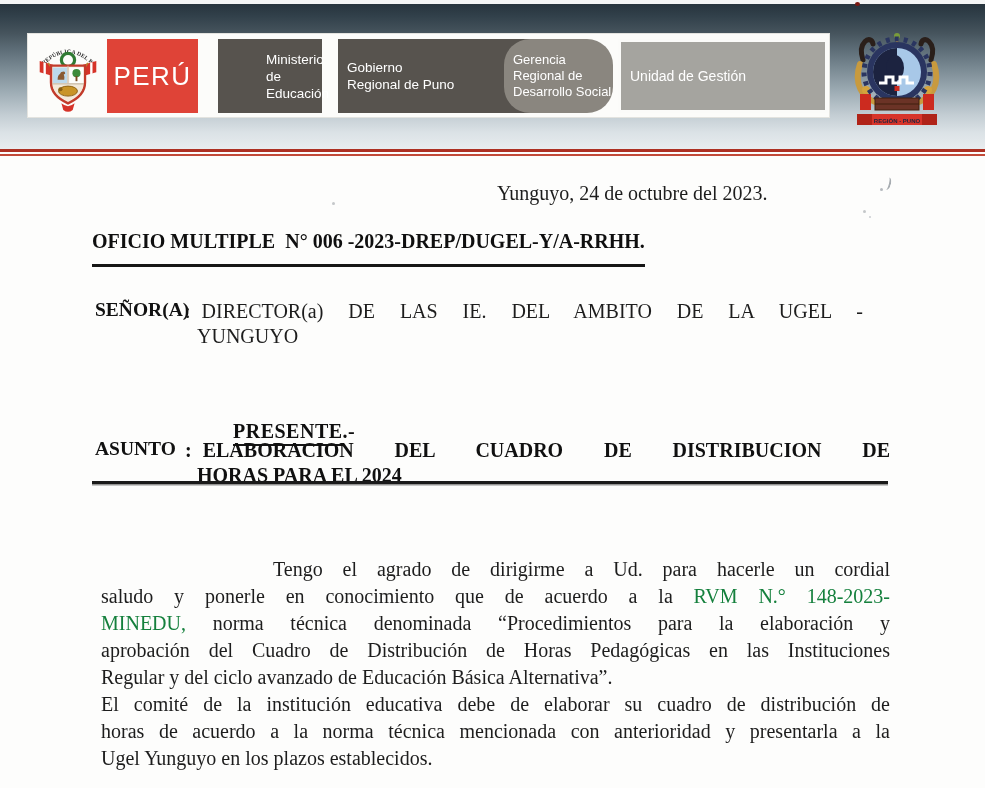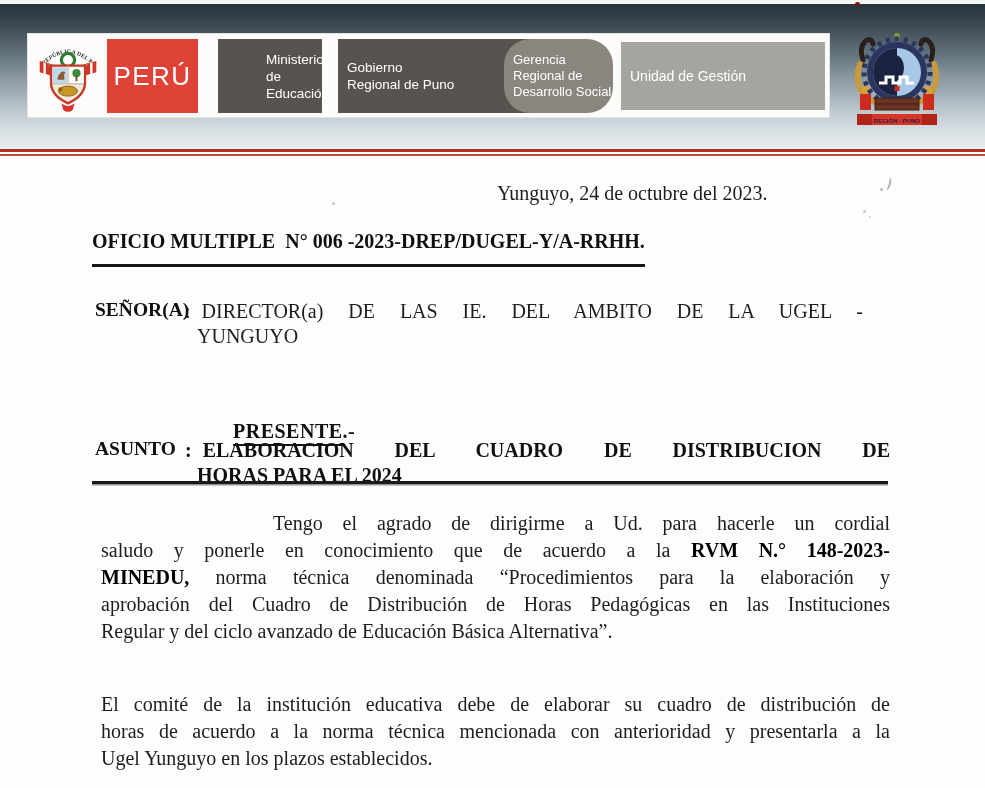--- a/index.html
+++ b/index.html
@@ -65,22 +65,22 @@
   .sep { margin-right:11px; }
   .presente { position:absolute; left:233px; top:392px; font-weight:bold; color:#0f0f0f; letter-spacing:.5px;margin-top:28px; }
   .presente .u { display:inline-block; border-bottom:2.5px solid #151515; padding-bottom:1px; }
   .subj-rule { position:absolute; left:92px; top:481px; width:796px; height:3px; background:#1a1a1a; box-shadow:0 1.5px 0 rgba(20,20,20,.45); }
 
   .para { position:absolute; left:101px; width:789px; line-height:27px; }
   .para1 { top:510px; }
   .para2 { top:691px; }
   .pl { text-align:justify; }
   .pl.jall { text-align-last:justify; }
-  .pl.indent { padding-left:172px; }
-  .para .b { font-weight:bold; color:#000000; }
+  .pl.indent { padding-left:172px;margin-top:46px; }
+  .para .b { font-weight:normal; color:#15803d; }
 
   
   .speck { position:absolute; border-radius:50%; }
   .sp1 { left:884px; top:177px; width:7px; height:13px; border-right:2px solid rgba(96,105,115,.55); border-radius:0 100% 100% 0 / 0 100% 100% 0; transform:rotate(14deg); }
   .sp1b{ left:880px; top:188px; width:3px; height:3px; background:rgba(96,105,115,.45); }
   .sp2 { left:863px; top:210px; width:3px; height:3px; background:rgba(110,118,126,.4); }
   .sp2b{ left:869px; top:216px; width:2px; height:2px; background:rgba(110,118,126,.35); }
   .sp3 { left:332px; top:202px; width:3px; height:3px; background:rgba(140,146,152,.5); }
 </style>
 </head>

